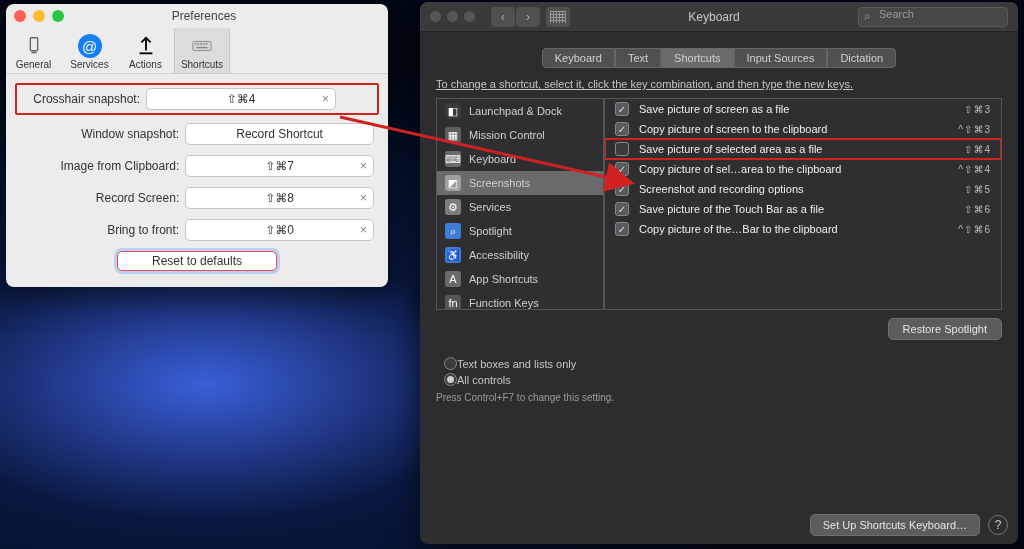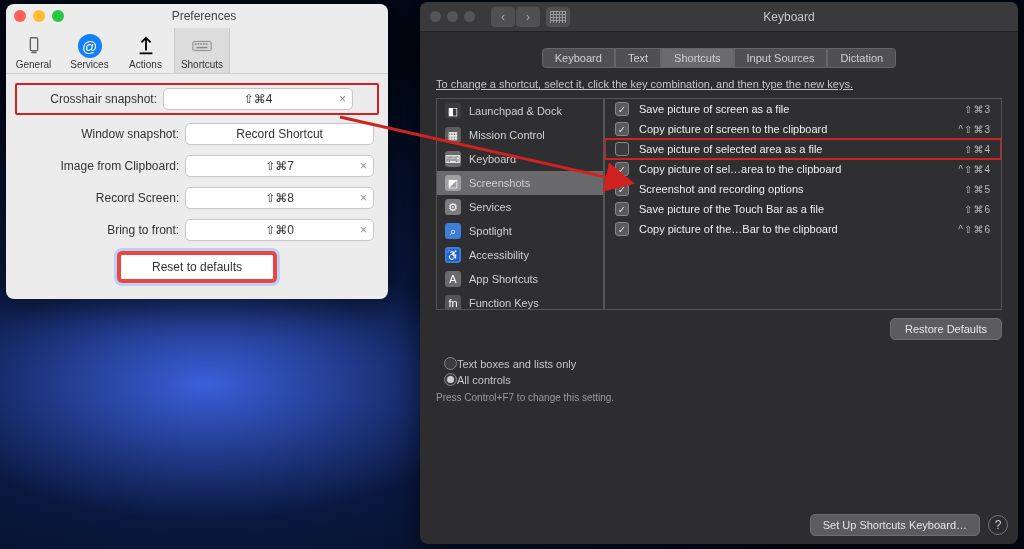--- a/index.html
+++ b/index.html
@@ -15,22 +15,22 @@
 .prefs-toolbar { display:flex; border-bottom:1px solid #cfcfcf; }
 .tool-item { width:56px; padding:5px 0 3px; text-align:center; font-size:10px; color:#333; border-right:1px solid transparent;}
 .tool-item.sel { background:#dcdcdc; border-left:1px solid #c9c9c9; border-right:1px solid #c9c9c9;}
 .tool-icon { height:26px; display:flex; align-items:center; justify-content:center; font-size:20px; }
 .tool-icon svg { width:22px; height:22px; }
 .prefs-body { padding:14px 14px 16px; }
 .form-row { display:flex; align-items:center; margin-bottom:10px;margin-left:40px; }
 .form-row label { width:126px; text-align:right; font-size:12px; color:#333; padding-right:6px;}
 .sc-field { width:190px; height:22px; border:1px solid #c6c6c6; border-radius:5px; background:#fff; display:flex; align-items:center; justify-content:center; font-size:12px; color:#333; position:relative;}
 .sc-field .clear { position:absolute; right:6px; font-size:12px; color:#888; }
-.reset-btn { display:block; margin:8px auto 0; width:160px; height:32px; border:4px solid #ef4444; border-radius:5px; background:#fff; font-size:12px; color:#333; box-shadow:0 0 0 3px #b6d2f5;}
-.highlight-row { border:2px solid #d12222; padding:3px 20px; margin:-5px -5px 8px; border-radius:2px; }
+.reset-btn { display:block; margin:8px auto 0; width:160px; height:20px; border:1px solid #ef4444; border-radius:5px; background:#fff; font-size:12px; color:#333; box-shadow:0 0 0 3px #b6d2f5;}
+.highlight-row { border:2px solid #d12222; padding:3px 3px; margin:-5px -5px 8px; border-radius:2px; }
 
 
 .dark { position:absolute; left:420px; top:2px; width:598px; height:542px; background:#2d2d2f; border-radius:8px; overflow:hidden; box-shadow:0 10px 30px rgba(0,0,0,0.6); color:#d8d8d8;}
 .dark-titlebar { display:flex; align-items:center; height:30px; padding:0 10px; background:#3a3a3c; border-bottom:1px solid #222;}
 .dark-traffic span{width:11px;height:11px;border-radius:50%;background:#555;display:inline-block;margin-right:6px;}
 .dark-nav { display:flex; gap:1px; margin-left:10px; }
 .dark-nav button { width:24px;height:20px;background:#505053;border:none;border-radius:4px;color:#aaa;font-size:12px;}
 .grid-btn { width:24px;height:20px;background:#505053;border:none;border-radius:4px;margin-left:6px; position:relative;}
 .grid-btn::before{content:"";position:absolute;inset:4px;background:repeating-linear-gradient(#999 0 1px,transparent 1px 3px),repeating-linear-gradient(90deg,#999 0 1px,transparent 1px 3px);}
 .dark-title { flex:1; text-align:center; font-size:12px; color:#c6c6c6; }
@@ -170,20 +170,21 @@
 
 <div class="dark">
   <div class="dark-titlebar">
     <div class="dark-traffic"><span></span><span></span><span></span></div>
     <div class="dark-nav">
       <button>‹</button>
       <button>›</button>
     </div>
     <button class="grid-btn"></button>
     <div class="dark-title">Keyboard</div>
+    <div class="dark-search"><span>Search</span></div>
   </div>
 
   <div class="dark-tabs" id="dark-tabs">
       <div class="tab">Keyboard</div>
       <div class="tab">Text</div>
       <div class="tab sel">Shortcuts</div>
       <div class="tab">Input Sources</div>
       <div class="tab">Dictation</div>
     </div>
   <div class="dark-desc">To change a shortcut, select it, click the key combination, and then type the new keys.</div>
@@ -259,21 +260,21 @@
     <span class="key">⇧⌘6</span>
         </div>
         <div class="sc-row">
           <span class="chk ">✓</span>
     <span class="lbl">Copy picture of the…Bar to the clipboard</span>
     <span class="key">^⇧⌘6</span>
         </div>
       </div>
   </div>
 
-  <button class="restore">Restore Defaults</button>
+  <button class="restore">Restore Spotlight</button>
 
   <div class="access">
     <div id="radios">
         <div class="radio-row">
           <span class="radio "></span>
           <span>Text boxes and lists only</span>
         </div>
         <div class="radio-row">
           <span class="radio on"></span>
           <span>All controls</span>

